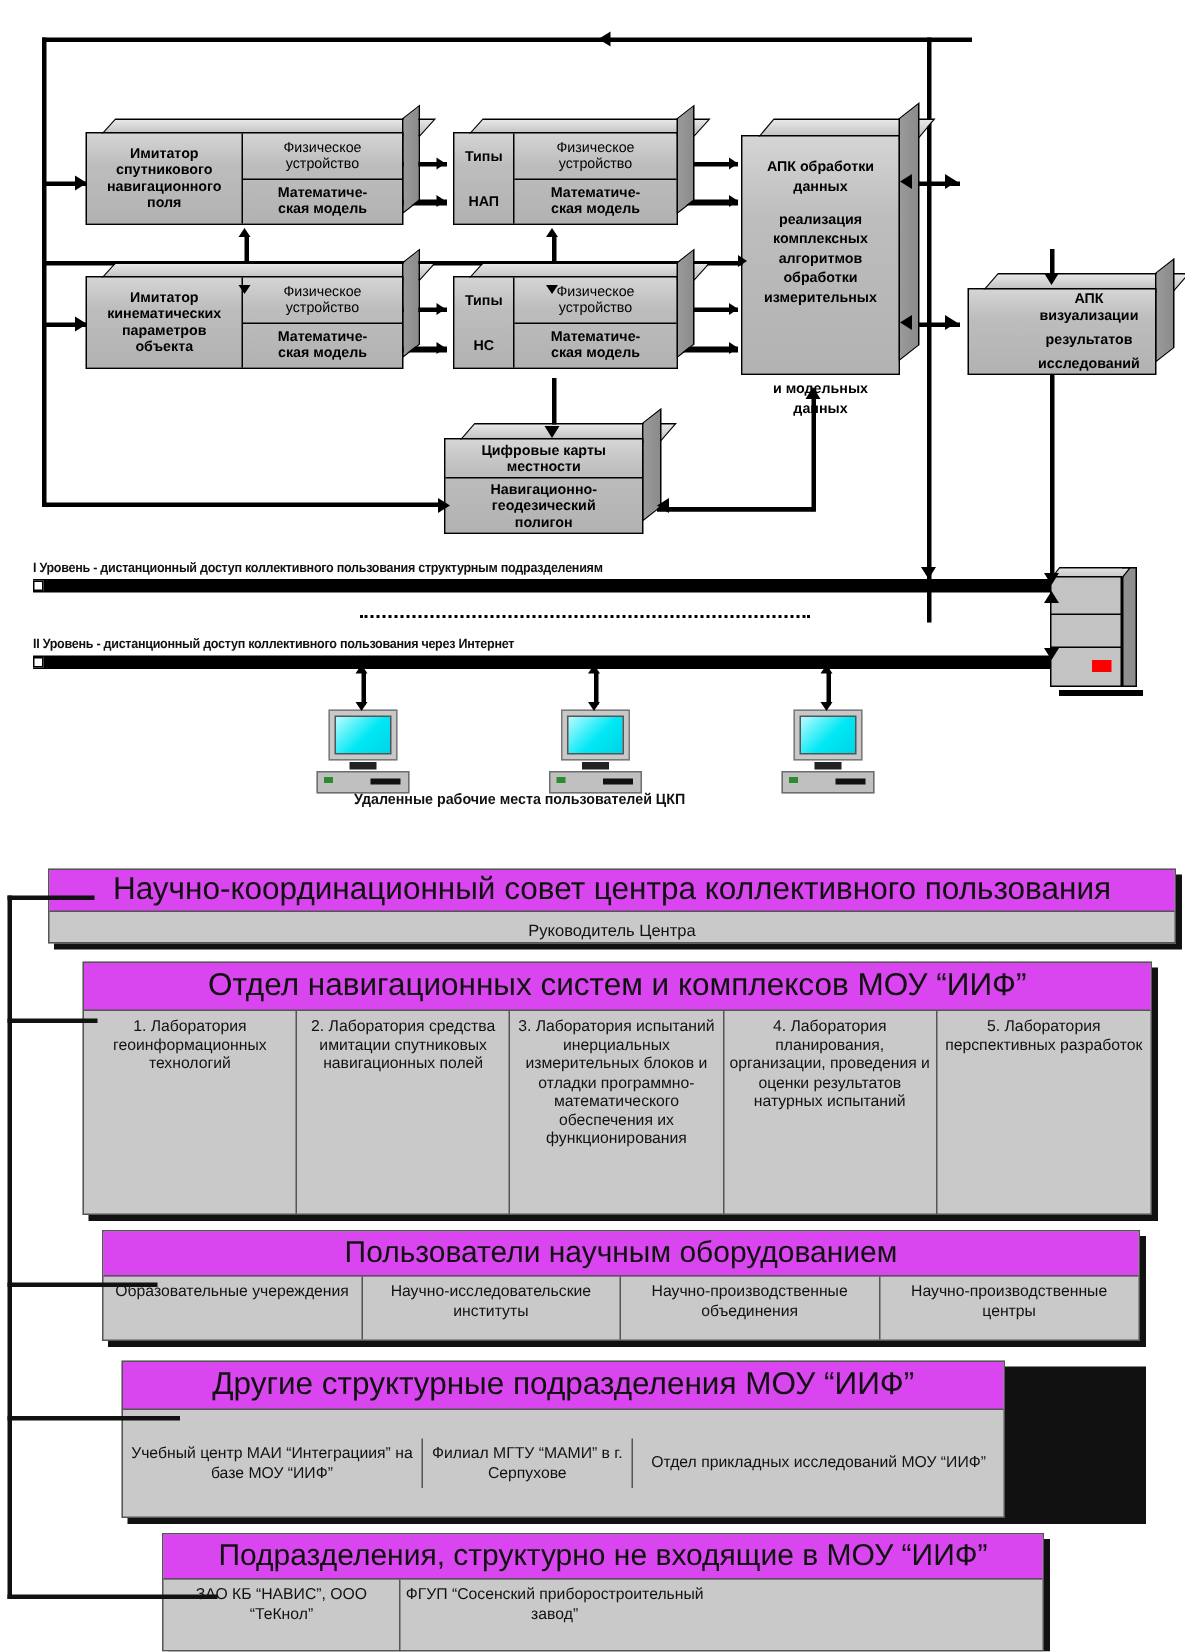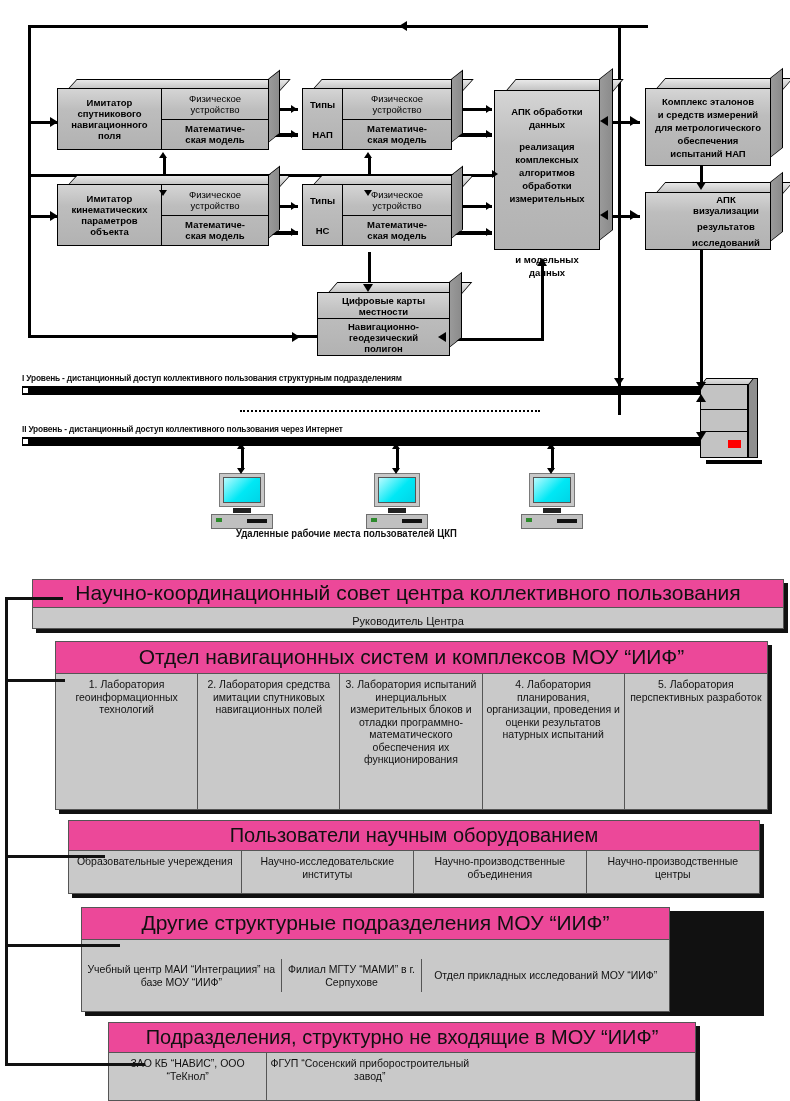--- a/index.html
+++ b/index.html
@@ -57,21 +57,21 @@
   .srv .body{position:absolute;left:0;top:6px;width:48px;height:74px;background:#c3c3c3;border:1px solid #000;box-sizing:border-box;}
   .srv .tp{position:absolute;left:0;top:0;width:48px;height:8px;background:linear-gradient(180deg,#e2e2e2,#c6c6c6);
            border:1px solid #000;box-sizing:border-box;transform:skewX(-38deg);transform-origin:bottom left;}
   .srv .sd{position:absolute;left:48px;top:0px;width:10px;height:80px;background:#8f8f8f;border:1px solid #000;box-sizing:border-box;}
   .srv .sep{position:absolute;left:0;width:48px;height:1px;background:#000;}
   .srv .redled{position:absolute;left:28px;top:62px;width:13px;height:8px;background:#f00;}
   .srv .shadow{position:absolute;left:6px;top:82px;width:56px;height:4px;background:#000;}
 
   
   .obox{position:absolute;box-sizing:border-box;border:1px solid #555;background:#c9c9c9;z-index:4;}
-  .ohdr{box-sizing:border-box;width:100%;border-bottom:1px solid #555;background:#ec4899;
+  .ohdr{box-sizing:border-box;width:100%;border-bottom:1px solid #555;background:#d946ef;
         text-align:center;color:#111;white-space:nowrap;overflow:visible;}
   .ocols{display:flex;width:100%;}
   .ocol{box-sizing:border-box;border-right:1px solid #555;text-align:center;
         font-size:10.5px;line-height:12.5px;color:#111;padding:4px 2px;}
   .ocol:last-child{border-right:none;}
   .sub{box-sizing:border-box;width:100%;text-align:center;font-size:10.5px;color:#111;padding:3px 0;}
   .oshadow{position:absolute;background:#111;z-index:3;}
   .conn{position:absolute;background:#111;z-index:6;}
 </style>
 </head>
@@ -254,43 +254,32 @@
       <div class="cell" style="flex:0 0 13px;font-weight:bold;margin-top:9px;">реализация</div>
       <div class="cell" style="flex:0 0 13px;font-weight:bold;">комплексных</div>
       <div class="cell" style="flex:0 0 13px;font-weight:bold;">алгоритмов</div>
       <div class="cell" style="flex:0 0 13px;font-weight:bold;">обработки</div>
       <div class="cell" style="flex:0 0 13px;font-weight:bold;">измерительных</div>
       <div class="cell" style="flex:0 0 13px;font-weight:bold;margin-top:48px;">и модельных</div>
       <div class="cell" style="flex:0 0 13px;font-weight:bold;">данных</div>
     </div>
   </div>
 
-  <div class="blk" style="left:645px;top:88px;width:126px;height:78px;">
-    <div class="topf" style="left:9px;top:-10px;width:126px;height:11px;transform:skewX(-41deg);transform-origin:bottom left;"></div>
-    <div class="sidef" style="left:125px;top:-10px;width:11px;height:78px;transform:skewY(-38deg);transform-origin:top left;"></div>
-    <div class="face" style="justify-content:center;">
-      <div class="cell b" style="flex:0 0 13px;">Комплекс эталонов</div>
-      <div class="cell" style="flex:0 0 13px;font-weight:bold;">и средств измерений</div>
-      <div class="cell" style="flex:0 0 13px;font-weight:bold;">для метрологического</div>
-      <div class="cell" style="flex:0 0 13px;font-weight:bold;">обеспечения</div>
-      <div class="cell" style="flex:0 0 13px;font-weight:bold;">испытаний НАП</div>
-    </div>
-  </div>
 
   <div class="blk" style="left:645px;top:192px;width:126px;height:58px;">
     <div class="topf" style="left:9px;top:-10px;width:126px;height:11px;transform:skewX(-41deg);transform-origin:bottom left;"></div>
     <div class="sidef" style="left:125px;top:-10px;width:11px;height:58px;transform:skewY(-38deg);transform-origin:top left;"></div>
     <div class="face" style="justify-content:space-between;padding-left:36px;">
       <div class="cell b" style="flex:0 0 14px;">АПК визуализации</div>
       <div class="cell" style="flex:0 0 13px;font-weight:bold;">результатов</div>
       <div class="cell" style="flex:0 0 13px;font-weight:bold;">исследований</div>
     </div>
   </div>
 
-  <div class="blk" style="left:317px;top:292px;width:133px;height:64px;">
+  <div class="blk" style="left:296px;top:292px;width:133px;height:64px;">
     <div class="topf" style="left:9px;top:-10px;width:133px;height:11px;transform:skewX(-41deg);transform-origin:bottom left;"></div>
     <div class="sidef" style="left:132px;top:-10px;width:11px;height:64px;transform:skewY(-38deg);transform-origin:top left;"></div>
     <div class="face">
       <div class="cell b div-b" style="flex:0 0 26px;flex-direction:column;">
         <span>Цифровые карты</span>
         <span>местности</span>
       </div>
       <div class="cell" style="flex-direction:column;font-weight:bold;">
         <span>Навигационно-</span>
         <span>геодезический</span>

